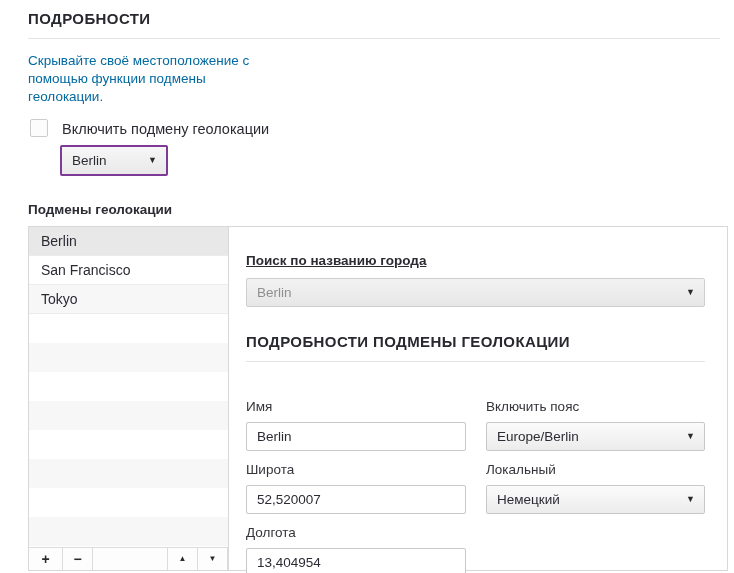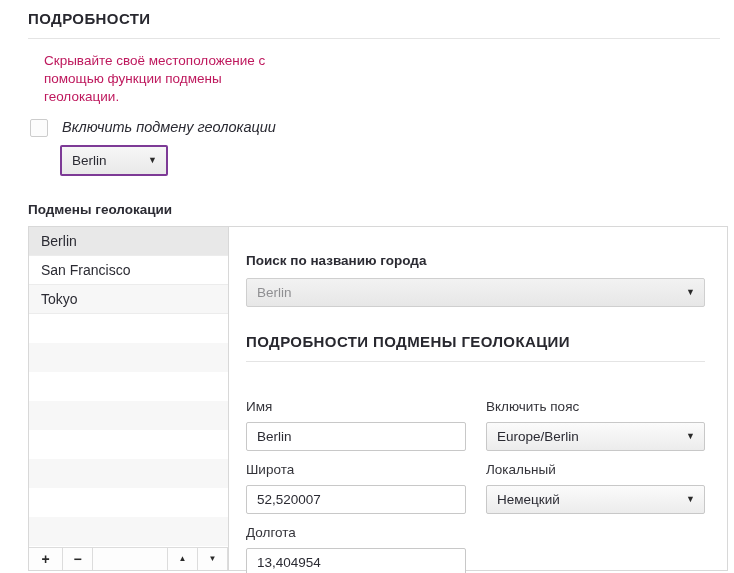--- a/index.html
+++ b/index.html
@@ -9,23 +9,23 @@
     color:#2b2b33;position:relative;
   }
   .page{padding:10px 6px 0 28px;width:700px;}
 
   
   h1.page-title{
     margin:0;font-size:15px;font-weight:bold;letter-spacing:.4px;color:#28282f;
   }
   .top-divider{height:1px;background:#e4e4e4;margin:11px 8px 0 0;}
   .desc{
-    margin:13px 0 0 16px;font-size:13.5px;line-height:1.33;color:#be185d;width:250px;
-  }
-  .checkbox-row{display:flex;align-items:flex-start;margin-top:13px;margin-left:2px;font-style:italic;}
+    margin:13px 0 0 0;font-size:13.5px;line-height:1.33;color:#0369a1;width:250px;
+  }
+  .checkbox-row{display:flex;align-items:flex-end;margin-top:13px;margin-left:2px;}
   .checkbox{
     width:16px;height:16px;border:1px solid #cccccc;border-radius:2px;
     background:#fcfcfc;display:inline-block;flex:0 0 auto;
   }
   .cb-label{margin-left:14px;font-size:14.5px;color:#2b2b33;}
 
   
   .select{
     box-sizing:border-box;height:29px;display:flex;align-items:center;
     border:1px solid #c8c8c8;border-radius:2px;
@@ -73,21 +73,21 @@
     color:#2a2a2a;cursor:pointer;height:100%;
   }
   .tb.sym-big{font-size:14px;font-weight:bold;line-height:1;}
   .tb.sym-small{font-size:8px;line-height:1;}
   .tb.w1{width:34px;}.tb.w2{width:30px;}
   .tb.spacer{flex:1 1 auto;cursor:default;}
 
   
   .form{flex:1 1 auto;padding:26px 24px 0 17px;box-sizing:border-box;}
   .form-inner{width:459px;}
-  .search-label{font-size:13.5px;font-weight:bold;color:#2b2b33;}
+  .search-label{font-size:13.5px;font-weight:bold;color:#2b2b33;text-decoration:underline;}
   .select.search{margin-top:10px;width:100%;box-sizing:border-box;}
   h2.details-heading{
     margin:26px 0 0 0;font-size:15px;font-weight:bold;letter-spacing:.4px;color:#28282f;
   }
   .details-divider{height:1px;background:#e4e4e4;margin-top:11px;}
   .grid{
     margin-top:37px;display:grid;grid-template-columns:220px 219px;
     column-gap:20px;row-gap:11px;
   }
   .field .f-label{font-size:13.5px;color:#34343a;margin-bottom:8px;}

